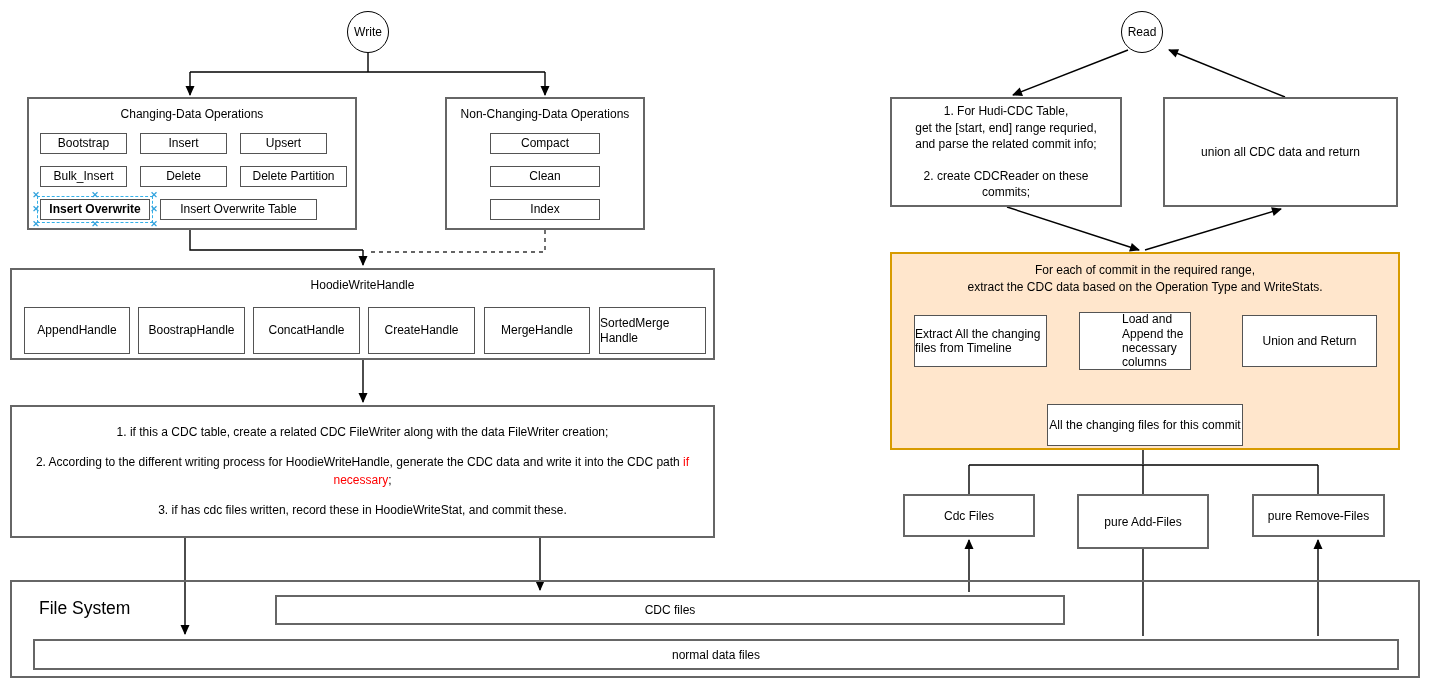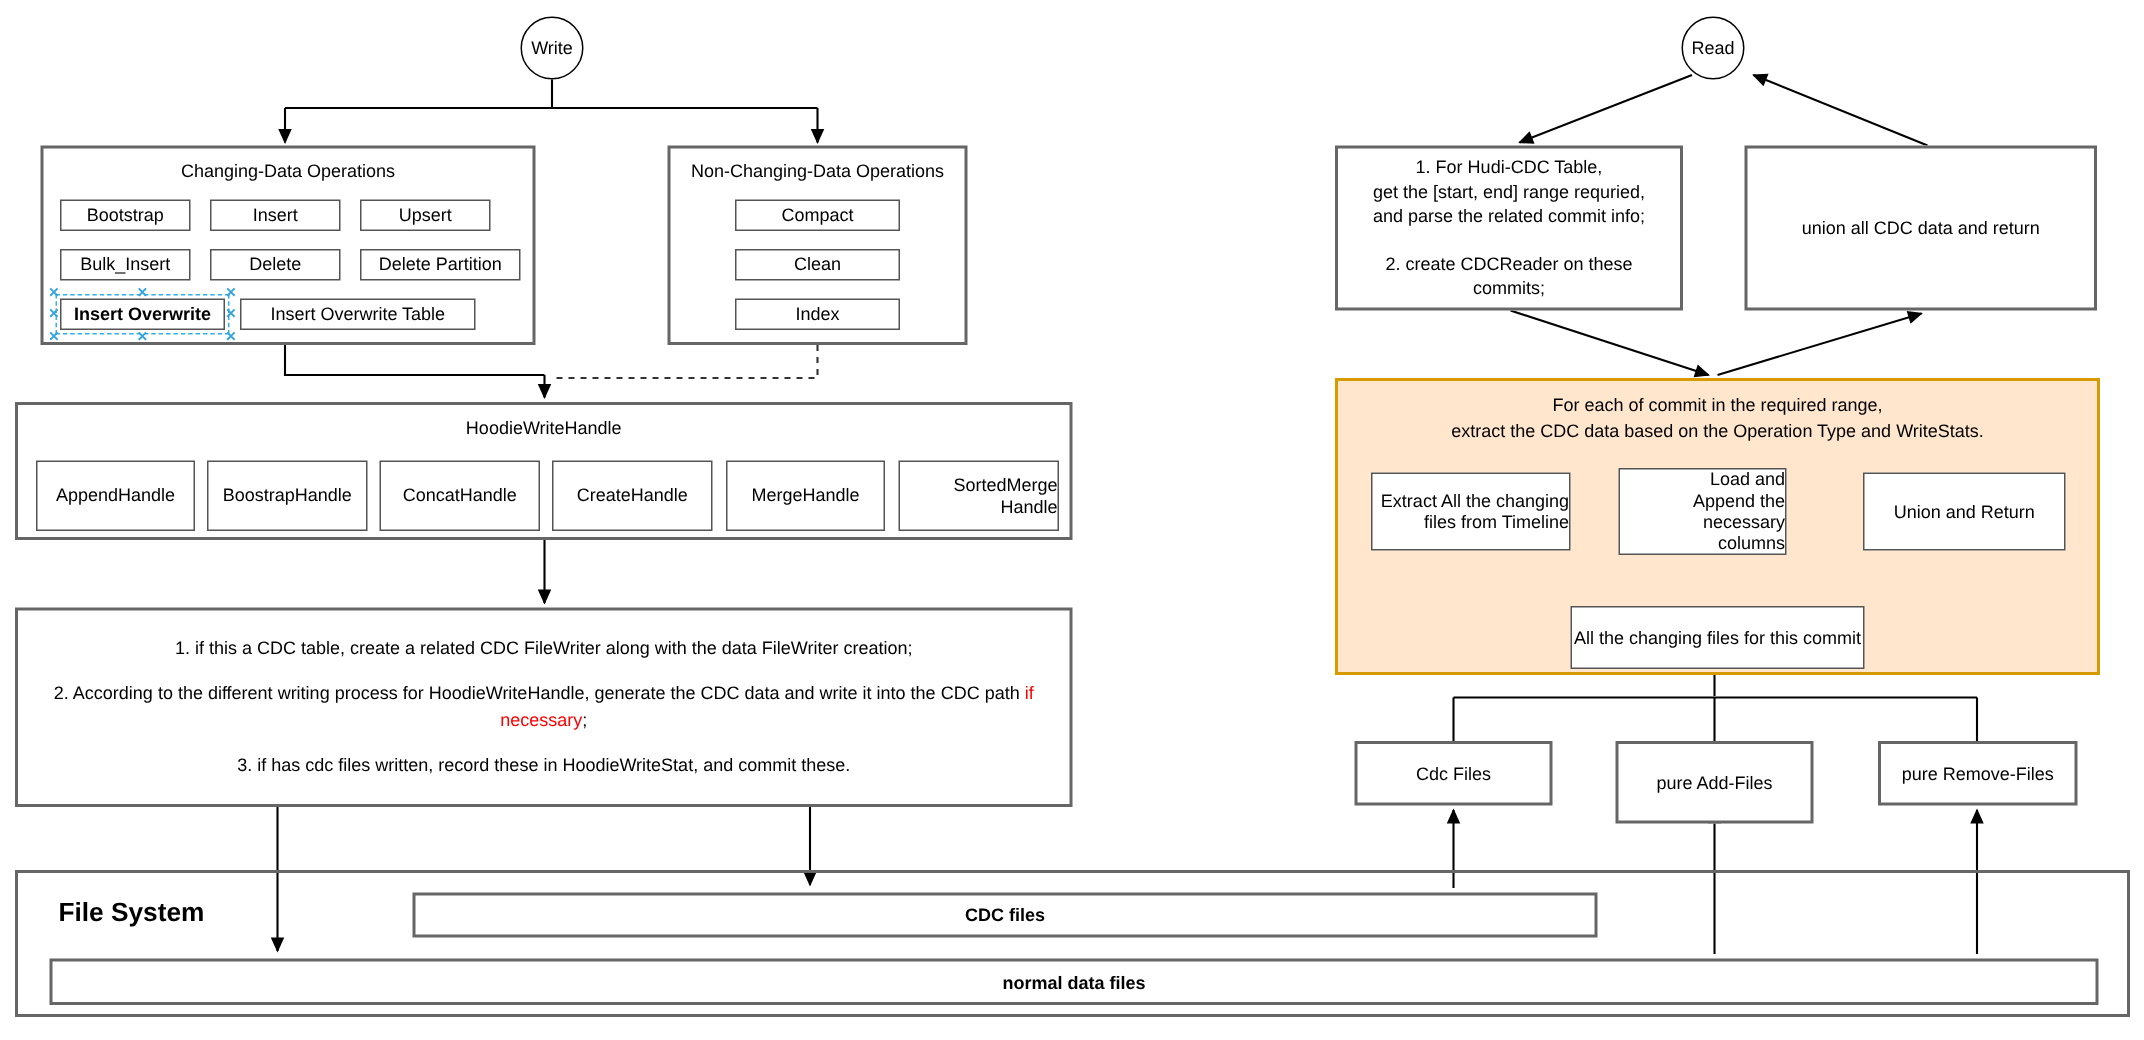--- a/index.html
+++ b/index.html
@@ -11,21 +11,21 @@
   #wires { position:absolute; left:0; top:0; z-index:0; }
   .node { position:absolute; box-sizing:border-box; background:#fff; z-index:1; }
   .container { border:2px solid #666; }
   .circle {
     border:1.5px solid #000; border-radius:50%;
     display:flex; align-items:center; justify-content:center;
   }
   .ctitle { text-align:center; padding-top:8px; }
   .btn {
     position:absolute; box-sizing:border-box; border:1.5px solid #545454; background:#fff;
-    display:flex; align-items:center; justify-content:center; text-align:right;
+    display:flex; align-items:center; justify-content:center; text-align:left;
     line-height:1.2; z-index:2;
   }
   .centered { display:flex; align-items:center; justify-content:center; text-align:center; }
   .prewrap { white-space:pre-line; }
   .orange { background:#FFE6CC; border:2px solid #D79B00; }
   .red { color:#FF0000; }
   .notes { display:flex; flex-direction:column; justify-content:space-evenly; text-align:center; padding:4px 14px; line-height:1.45; }
   .fs-label { position:absolute; left:27px; top:16px; font-size:17.5px; }
   .bar { position:absolute; box-sizing:border-box; border:2px solid #666; background:#fff;
          display:flex; align-items:center; justify-content:center; }
@@ -151,19 +151,19 @@
     <div class="btn" style="left:22px; top:61px; width:133px; height:52px;">Extract All the changing files from Timeline</div>
     <div class="btn" style="left:187px; top:58px; width:112px; height:58px;padding-left:42px;">Load and Append the necessary columns</div>
     <div class="btn" style="left:350px; top:61px; width:135px; height:52px;">Union and Return</div>
     <div class="btn" style="left:155px; top:150px; width:196px; height:42px;">All the changing files for this commit</div>
   </div>
 
   <div class="node container centered" style="left:903px; top:494px; width:132px; height:43px;">Cdc Files</div>
   <div class="node container centered" style="left:1077px; top:494px; width:132px; height:55px;">pure Add-Files</div>
   <div class="node container centered" style="left:1252px; top:494px; width:133px; height:43px;">pure Remove-Files</div>
 
-  <div class="node container" style="left:10px; top:580px; width:1410px; height:98px; background:transparent;font-weight:bold;">
+  <div class="node container" style="left:10px; top:580px; width:1410px; height:98px; background:transparent;">
     <div class="fs-label">File System</div>
     <div class="bar" style="left:263px; top:13px; width:790px; height:30px;">CDC files</div>
     <div class="bar" style="left:21px; top:57px; width:1366px; height:31px;">normal data files</div>
   </div>
 
 </div>
 
 </body></html>

